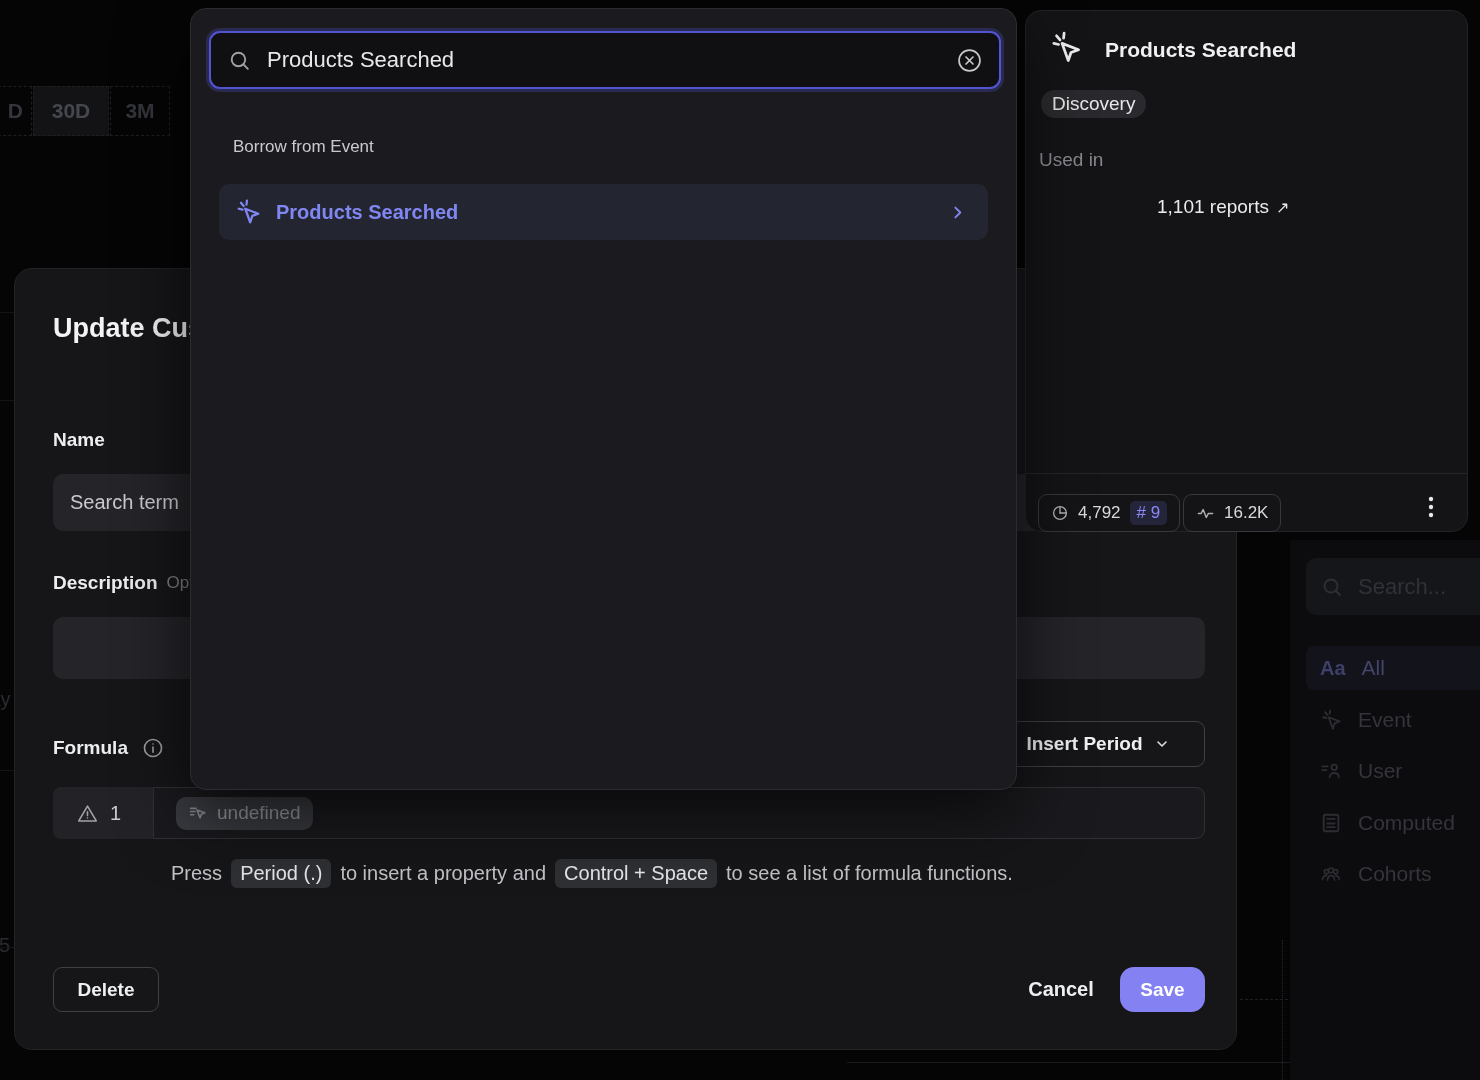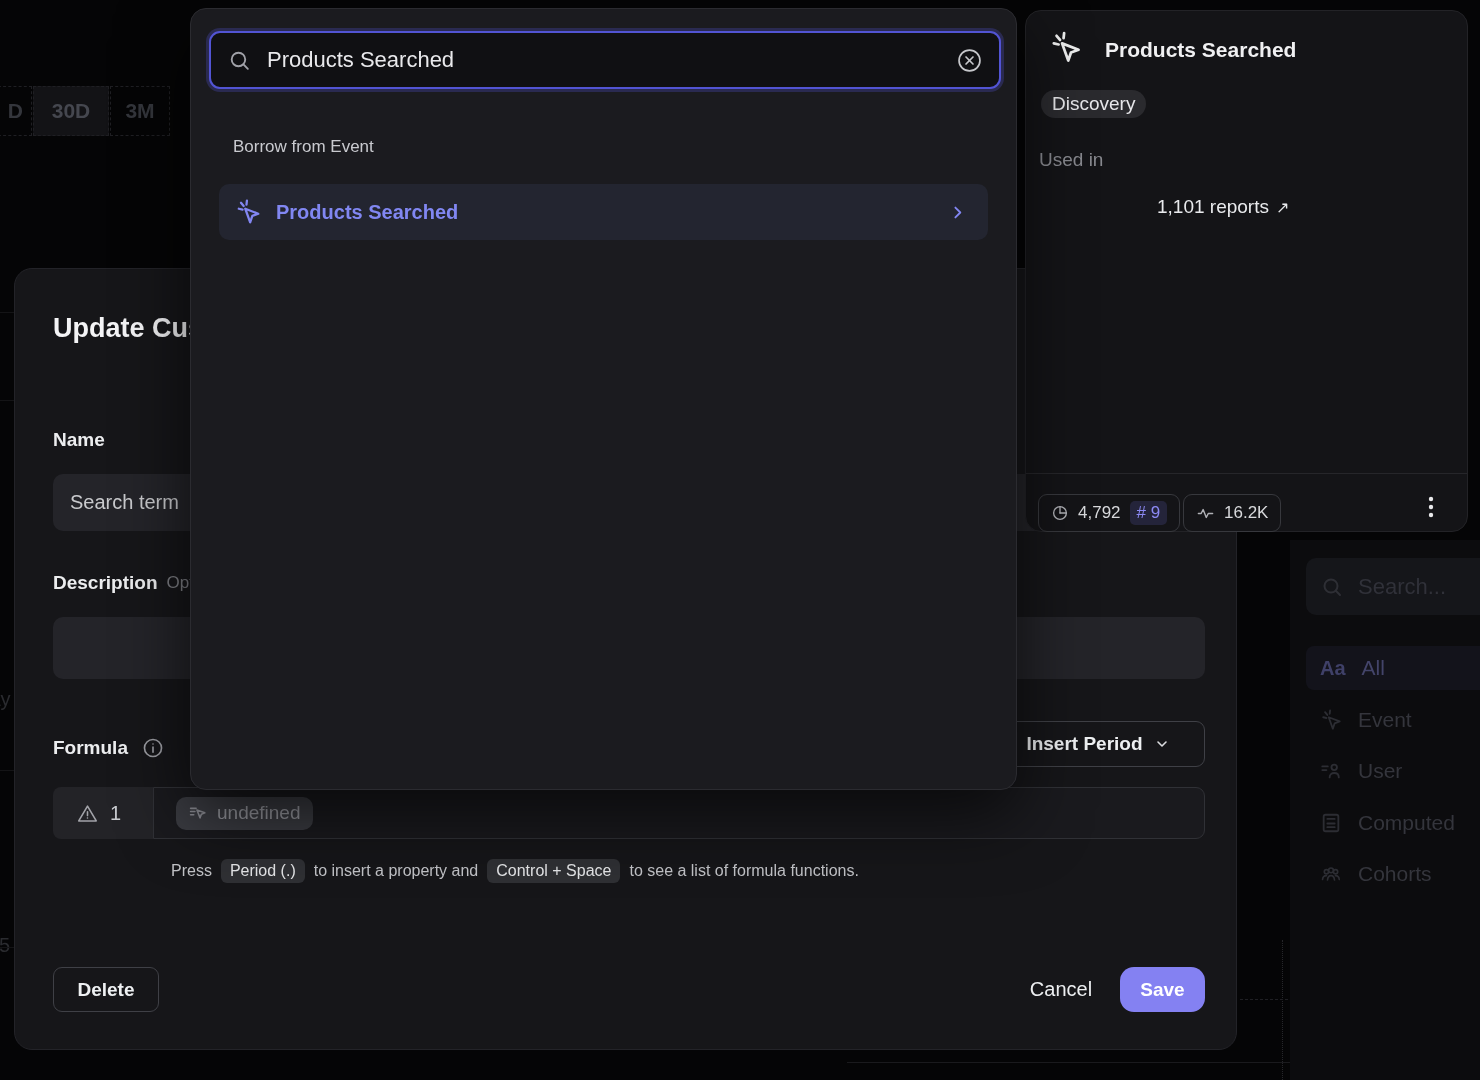--- a/index.html
+++ b/index.html
@@ -190,33 +190,33 @@
               <path d="M2 5.5 h7"></path>
               <path d="M2 9.5 h5.5"></path>
               <path d="M2 13.5 h4"></path>
               <path d="M10 7.5 L20 11.2 L15.6 12.9 L14 17.5 Z"></path>
             </svg>
         </span>
         <span style="font-size:19px;color:#97989f;">undefined</span>
       </span>
     </div>
 
-    <div class="abs flex" style="left:156px;top:590px;gap:9px;font-size:16px;color:#c2c3c7;">
+    <div class="abs flex" style="left:156px;top:590px;gap:9px;font-size:20px;color:#c2c3c7;">
       <span>Press</span>
       <span class="kbd">Period (.)</span>
       <span>to insert a property and</span>
       <span class="kbd">Control + Space</span>
       <span>to see a list of formula functions.</span>
     </div>
 
     <div class="abs btn-outline" style="left:38px;top:698px;width:106px;height:45px;">
       <span>Delete</span>
     </div>
     <div class="abs flex" style="left:998px;top:698px;width:96px;height:45px;justify-content:center;
-         font-size:20px;font-weight:400;color:#eceef0;">
+         font-size:20px;font-weight:700;color:#eceef0;">
       <span>Cancel</span>
     </div>
     <div class="abs flex" style="left:1105px;top:698px;width:85px;height:45px;justify-content:center;
          background:#8481f2;border-radius:14px;font-size:19px;font-weight:600;color:#ffffff;">
       <span>Save</span>
     </div>
   </div>
 
   <div id="details-card">
     <span class="abs" style="left:23px;top:20px;color:#eceded;">

